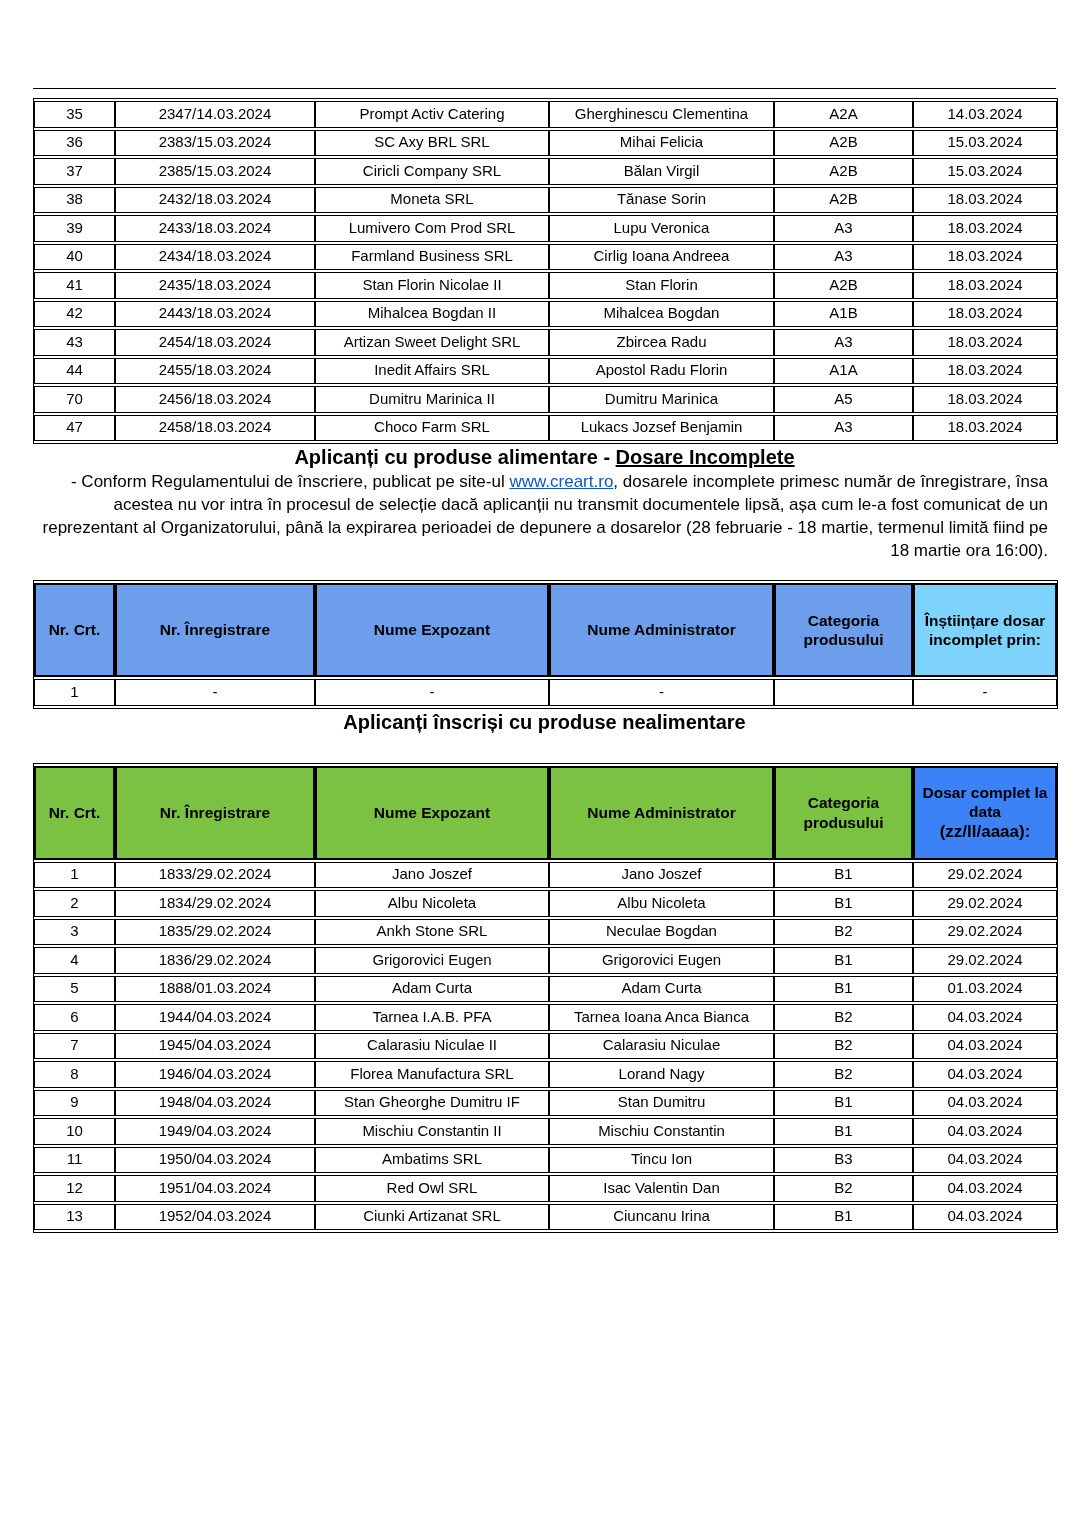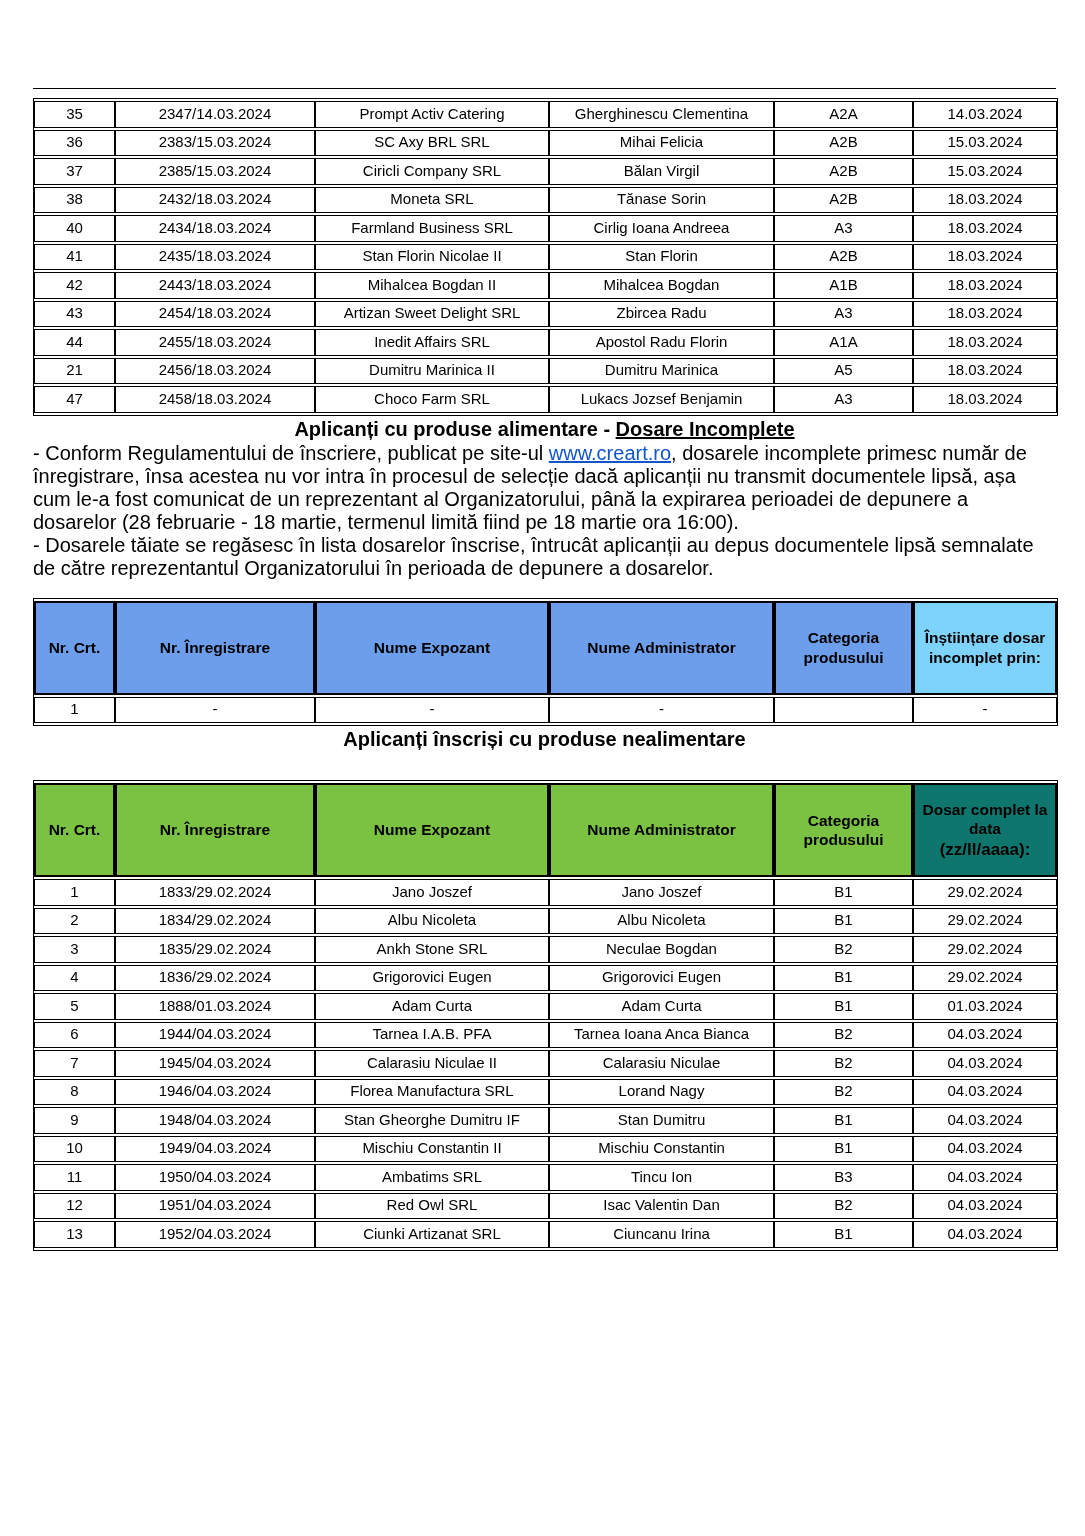--- a/index.html
+++ b/index.html
@@ -31,21 +31,21 @@
 
   h1.doc-heading {
     font-size: 20px; font-weight: bold; text-align: center;
     margin: 0; line-height: 26px;
   }
   .h-incomplete { margin-top: 32px; }
   .h-nonfood   { margin-top: 30px; }
   .underlined { text-decoration: underline; }
 
   p.doc-par {
-    font-size: 20px; line-height: 23px; text-align: left;
+    font-size: 17px; line-height: 23px; text-align: right;
     width: 1015px; margin: 0;
   }
   .par1 { margin-top: 26px; }
   .par2 { margin-top: 10px; }
   a.doc-link { text-decoration: underline; cursor: pointer; }
 
   .tbl-incomplete { margin-top: 18px; }
   .tbl-nonfood { margin-top: 28px; }
   .date-note { font-weight: bold; font-size: 17px; display: block; }
 </style>
@@ -92,20 +92,28 @@
         </tr>
         <tr>
           <td>38</td>
           <td>2432/18.03.2024</td>
           <td>Moneta SRL</td>
           <td>Tănase Sorin</td>
           <td>A2B</td>
           <td>18.03.2024</td>
         </tr>
         <tr>
+          <td>39</td>
+          <td>2433/18.03.2024</td>
+          <td>Lumivero Com Prod SRL</td>
+          <td>Lupu Veronica</td>
+          <td>A3</td>
+          <td>18.03.2024</td>
+        </tr>
+        <tr>
           <td>40</td>
           <td>2434/18.03.2024</td>
           <td>Farmland Business SRL</td>
           <td>Cirlig Ioana Andreea</td>
           <td>A3</td>
           <td>18.03.2024</td>
         </tr>
         <tr>
           <td>41</td>
           <td>2435/18.03.2024</td>
@@ -132,21 +140,21 @@
         </tr>
         <tr>
           <td>44</td>
           <td>2455/18.03.2024</td>
           <td>Inedit Affairs SRL</td>
           <td>Apostol Radu Florin</td>
           <td>A1A</td>
           <td>18.03.2024</td>
         </tr>
         <tr>
-          <td>21</td>
+          <td>70</td>
           <td>2456/18.03.2024</td>
           <td>Dumitru Marinica II</td>
           <td>Dumitru Marinica</td>
           <td>A5</td>
           <td>18.03.2024</td>
         </tr>
         <tr>
           <td>47</td>
           <td>2458/18.03.2024</td>
           <td>Choco Farm SRL</td>
@@ -154,21 +162,20 @@
           <td>A3</td>
           <td>18.03.2024</td>
         </tr>
       </tbody>
   </table>
 
   <h1 class="doc-heading h-incomplete"><span>Aplicanți cu produse alimentare - </span><span class="underlined">Dosare Incomplete</span></h1>
 
   <p class="doc-par par1"><span>- Conform Regulamentului de înscriere, publicat pe site-ul </span><a class="doc-link" style="color: rgb(17, 85, 204);">www.creart.ro</a><span>, dosarele incomplete primesc număr de înregistrare, însa acestea nu vor intra în procesul de selecție dacă aplicanții nu transmit documentele lipsă, așa cum le-a fost comunicat de un reprezentant al Organizatorului, până la expirarea perioadei de depunere a dosarelor (28 februarie - 18 martie, termenul limită fiind pe 18 martie ora 16:00).</span></p>
 
-  <p class="doc-par par2">- Dosarele tăiate se regăsesc în lista dosarelor înscrise, întrucât aplicanții au depus documentele lipsă semnalate de către reprezentantul Organizatorului în perioada de depunere a dosarelor.</p>
 
   <table class="tbl tbl-incomplete">
     <colgroup>
       <col style="width:81px">
         <col style="width:200px">
         <col style="width:234px">
       <col style="width:225px">
         <col style="width:139px">
         <col style="width:144px">
     </colgroup>
@@ -205,21 +212,21 @@
         <col style="width:139px">
         <col style="width:144px">
     </colgroup>
     <thead>
       <tr>
         <th style="background: rgb(123, 193, 66);">Nr. Crt.</th>
         <th style="background: rgb(123, 193, 66);">Nr. Înregistrare</th>
         <th style="background: rgb(123, 193, 66);">Nume Expozant</th>
         <th style="background: rgb(123, 193, 66);">Nume Administrator</th>
         <th style="background: rgb(123, 193, 66);">Categoria produsului</th>
-        <th style="background: #0f766e; margin-top: 20px;"><span>Dosar complet la data</span><span class="date-note">(zz/ll/aaaa):</span></th>
+        <th style="background: #3b82f6; margin-top: 20px;"><span>Dosar complet la data</span><span class="date-note">(zz/ll/aaaa):</span></th>
       </tr>
     </thead>
     <tbody>
         <tr>
           <td>1</td>
           <td>1833/29.02.2024</td>
           <td>Jano Joszef</td>
           <td>Jano Joszef</td>
           <td>B1</td>
           <td>29.02.2024</td>

